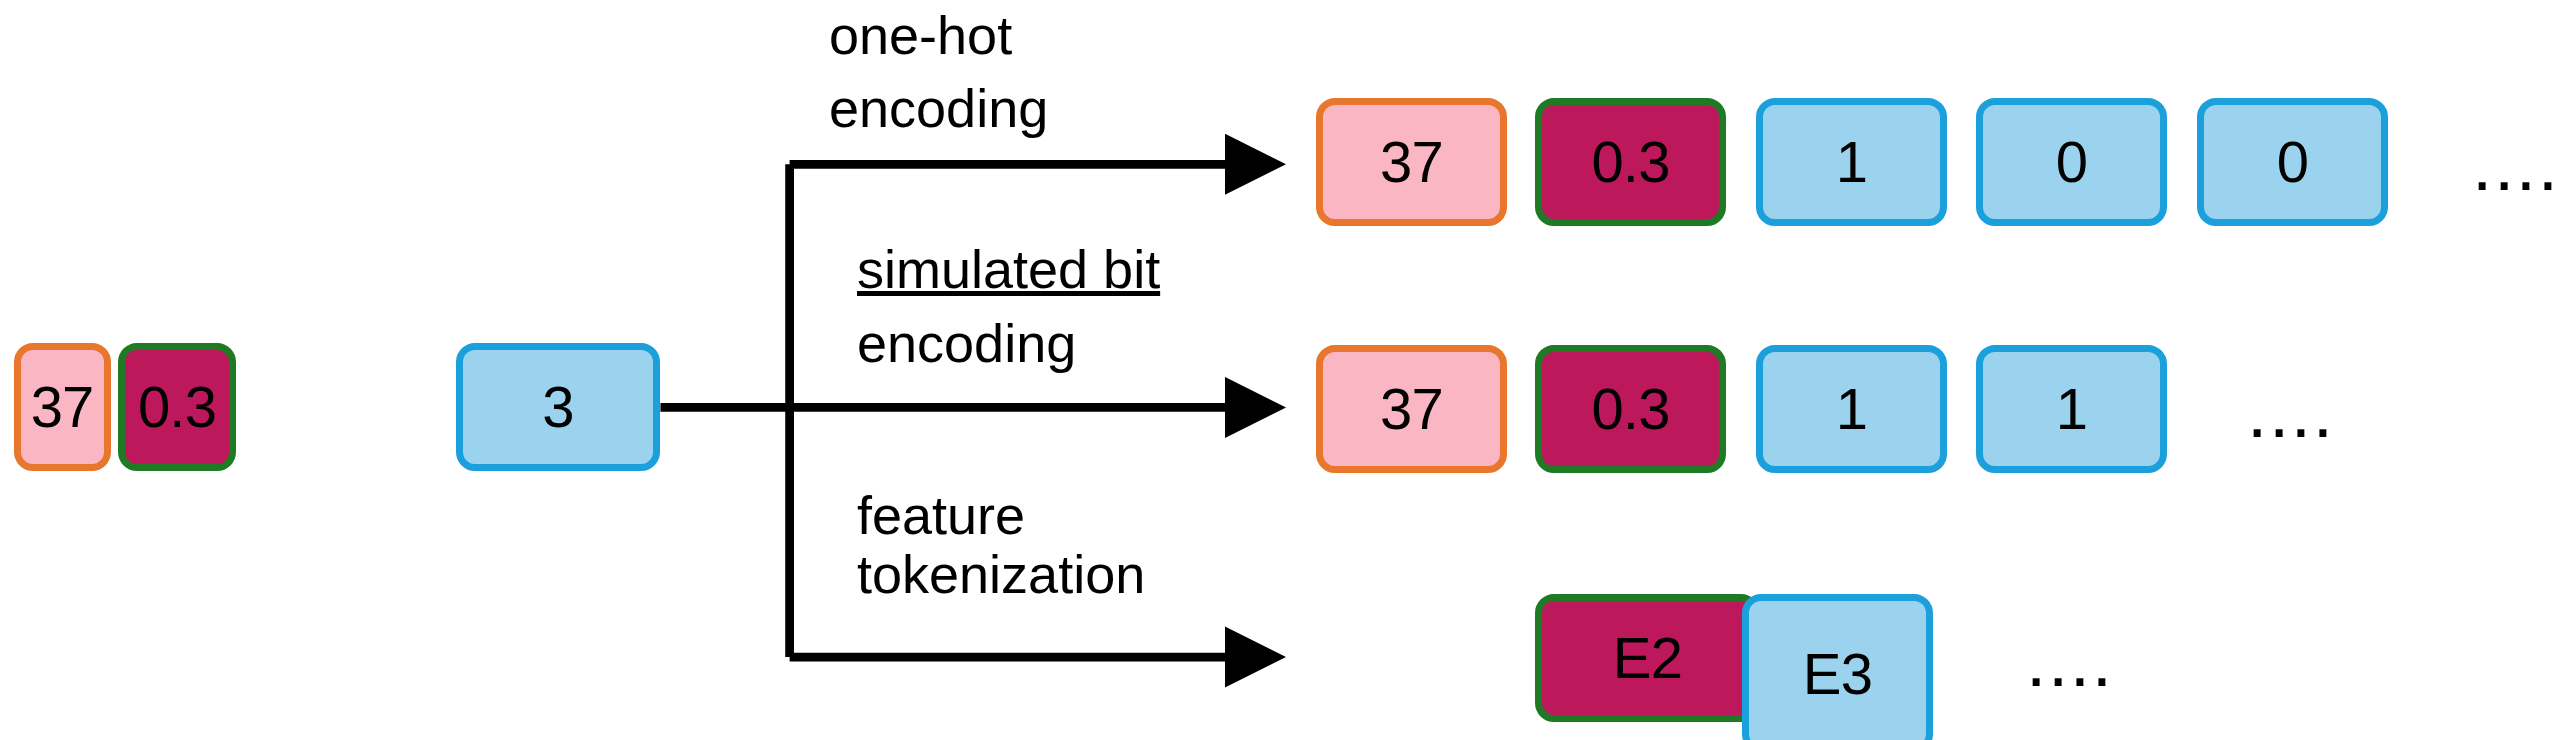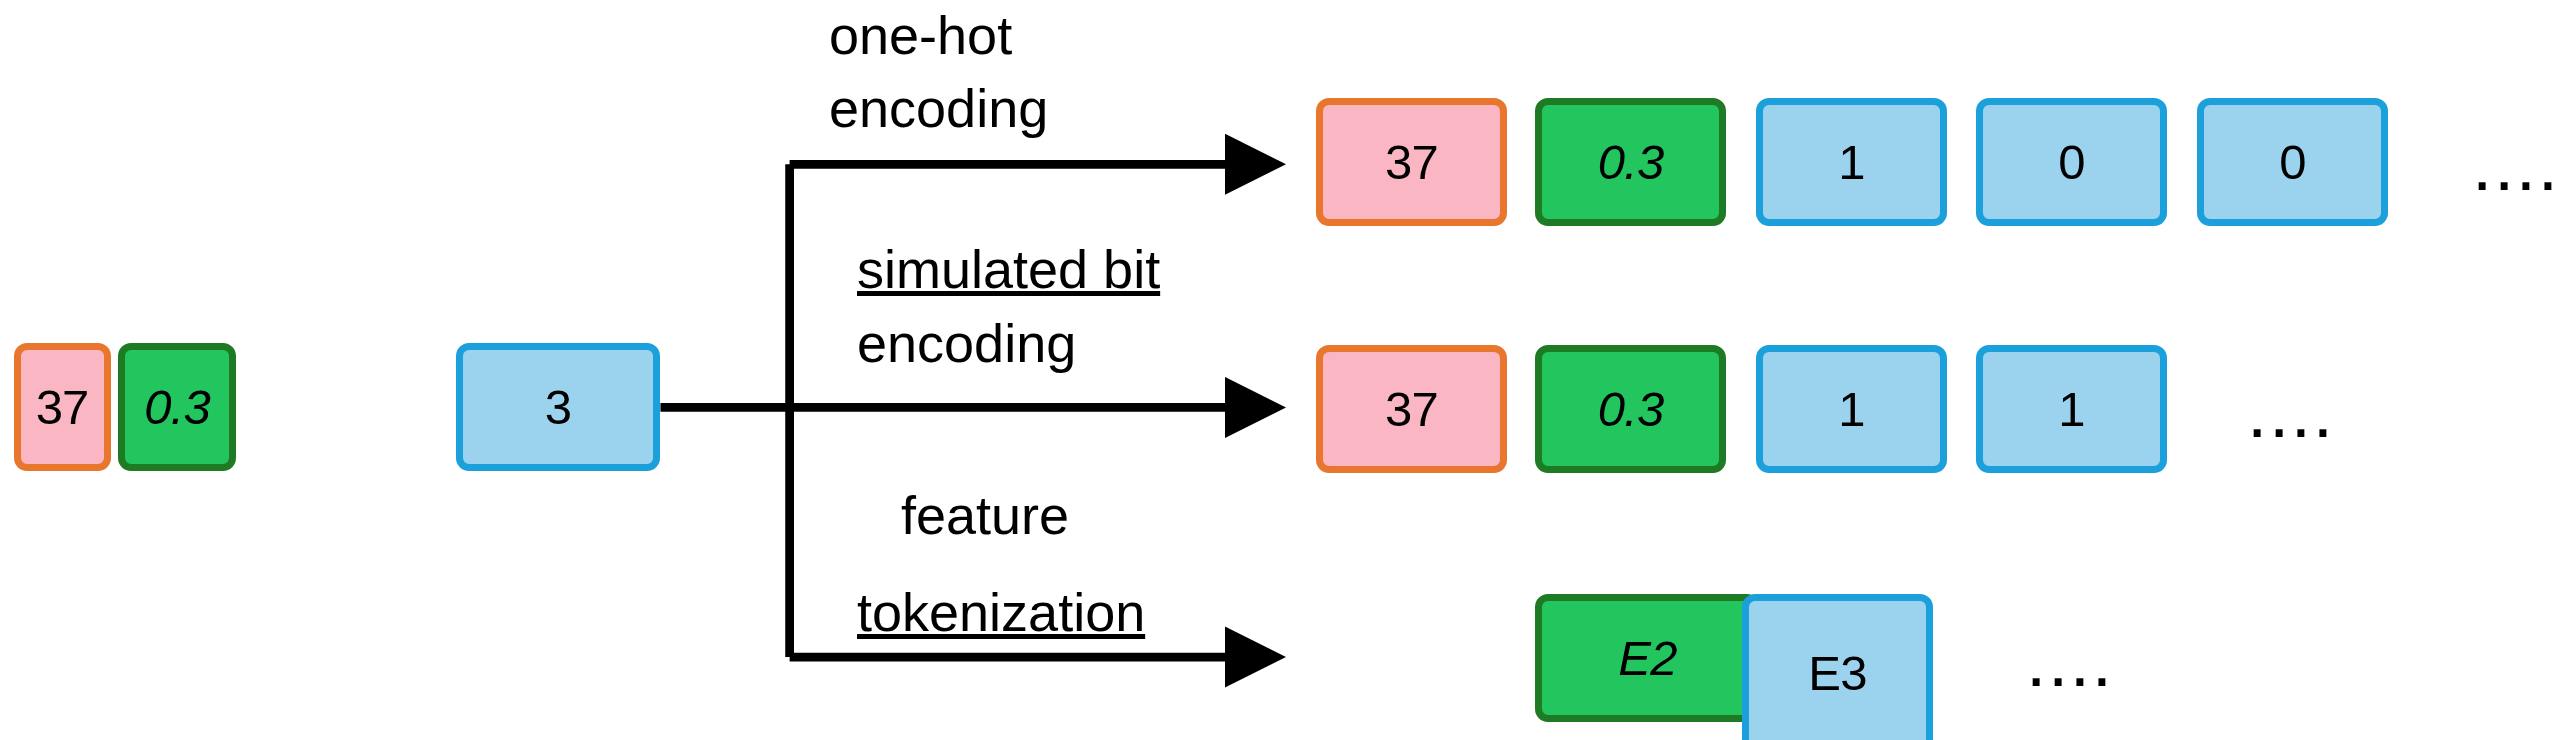--- a/index.html
+++ b/index.html
@@ -16,32 +16,32 @@
   }
   #canvas {
     position: absolute;
     left: 0; top: 0;
     width: 2576px;
     height: 740px;
   }
   .cell {
     position: absolute;
     box-sizing: border-box;
-    border-radius: 13px;
+    border-radius: 19px;
     display: flex;
     align-items: center;
     justify-content: center;
-    font-size: 49px;
+    font-size: 58px;
     line-height: 1;
     color: #000000;
     font-family: "Liberation Sans", sans-serif;
     letter-spacing: -0.8px;
   }
   .cell.pink   { background: #FAB6C2; border: 7.2px solid #E8762C; }
-  .cell.green  { background: #22c55e; border: 7.2px solid #1E7B24; font-style: italic; }
+  .cell.green  { background: #be185d; border: 7.2px solid #1E7B24; }
   .cell.blue   { background: #9BD3EF; border: 7.2px solid #1CA0DC; }
 
   .edge-label {
     position: absolute;
     font-size: 54px;
     line-height: 1.12;
     color: #000000;
     white-space: pre;
     font-family: "Liberation Sans", sans-serif;
   }
@@ -87,22 +87,22 @@
   <div class="cell pink" style="left:13.6px;  top:343px; width:97px; height:128px;">37</div>
   <div class="cell green" style="left:118px; top:343px; width:118px; height:128px;">0.3</div>
   <div class="cell blue" style="left:456px; top:343px; width:204px; height:128px;">3</div>
 
   <div class="edge-label" style="left:829px; top:4.8px;">one-hot</div>
   <div class="edge-label" style="left:829px; top:78px;">encoding</div>
 
   <div class="edge-label" style="left:857px; top:239px;text-decoration:underline;">simulated bit</div>
   <div class="edge-label" style="left:857px; top:313px;">encoding</div>
 
-  <div class="edge-label" style="left:857px; top:485px;margin-left:44px;">feature</div>
-  <div class="edge-label" style="left:857px; top:582px;text-decoration:underline;">tokenization</div>
+  <div class="edge-label" style="left:857px; top:485px;">feature</div>
+  <div class="edge-label" style="left:857px; top:544px;">tokenization</div>
 
   <div class="cell pink" style="left:1316px; top:98px; width:191px; height:128px;">37</div>
   <div class="cell green" style="left:1535px; top:98px; width:191px; height:128px;">0.3</div>
   <div class="cell blue" style="left:1756px; top:98px; width:191px; height:128px;">1</div>
   <div class="cell blue" style="left:1976px; top:98px; width:191px; height:128px;">0</div>
   <div class="cell blue" style="left:2197px; top:98px; width:191px; height:128px;">0</div>
   <div class="ellipsis" style="left:2472px; top:128px;">....</div>
 
   <div class="cell pink" style="left:1316px; top:345px; width:191px; height:128px;">37</div>
   <div class="cell green" style="left:1535px; top:345px; width:191px; height:128px;">0.3</div>

